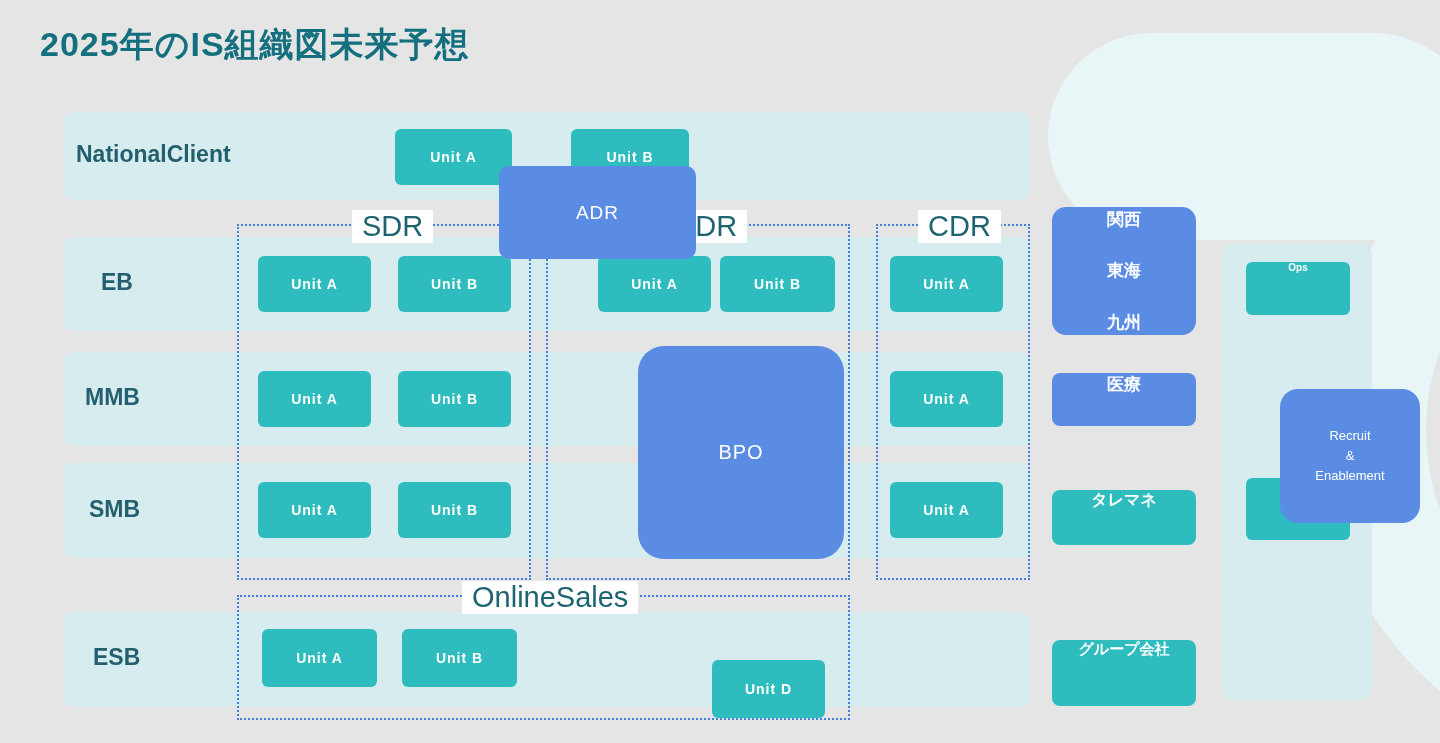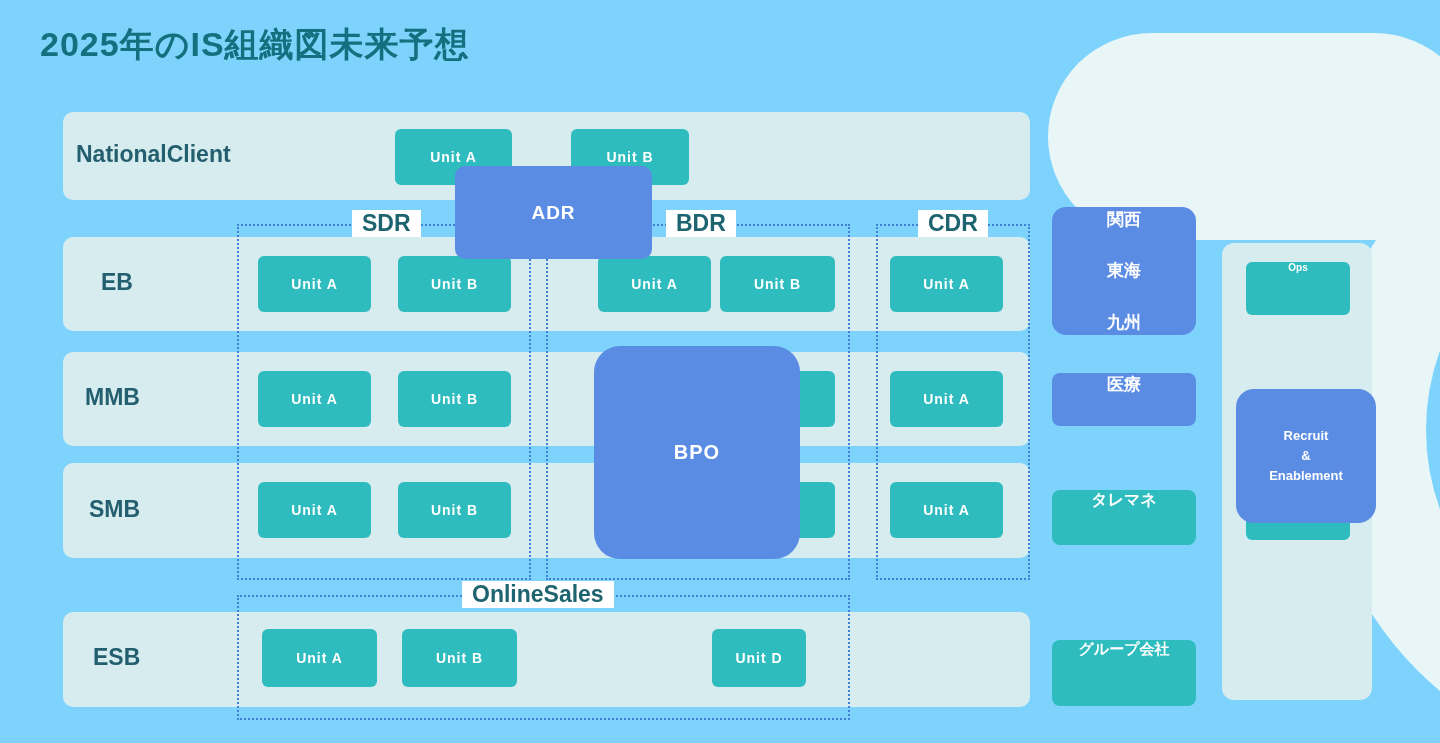--- a/index.html
+++ b/index.html
@@ -1,49 +1,49 @@
 <!DOCTYPE html>
 <html><head>
 <meta charset="utf-8">
 <style>
   html,body{margin:0;padding:0;background:#ffffff;}
-  .stage{position:relative;width:1440px;height:743px;overflow:hidden;background:#7dd3fc;
+  .stage{position:relative;width:1440px;height:743px;overflow:hidden;background:#e5e5e5;
          font-family:"Liberation Sans","DejaVu Sans",sans-serif;}
 
   
   .deco{position:absolute;z-index:0;}
   .deco-blob{left:1048px;top:33px;width:430px;height:207px;border-radius:104px;background:#e9f6f7;}
   .deco-ring{left:1318px;top:90px;width:680px;height:680px;border-radius:50%;
              border:108px solid #e9f6f7;box-sizing:border-box;}
 
   .title{position:absolute;left:40px;top:22px;margin:0;font-size:34px;font-weight:bold;
          color:#14707e;z-index:6;letter-spacing:1px;}
 
   .band{position:absolute;left:63px;width:967px;background:#d7ecef;border-radius:10px;z-index:1;}
   .band2{position:absolute;left:1222px;top:243px;width:150px;height:457px;background:#d7ecef;
          border-radius:12px;z-index:1;}
 
   .row-label{position:absolute;font-size:23px;font-weight:bold;color:#235f6e;z-index:2;}
 
   .group{position:absolute;border:2px dotted #3f80d8;z-index:2;box-sizing:border-box;}
-  .group-label{position:absolute;font-size:23px;font-weight:bold;color:#1d6470;
+  .group-label{position:absolute;font-size:29px;font-weight:normal;color:#1d6470;
                background:#ffffff;padding:0 10px;z-index:4;}
 
   .unit{position:absolute;width:113px;height:56px;background:#2fbcbe;border-radius:6px;
         color:#ffffff;font-size:14px;font-weight:bold;display:flex;align-items:center;
         justify-content:center;z-index:3;letter-spacing:1px;}
 
   .sidebox{position:absolute;left:1052px;width:144px;border-radius:8px;color:#ffffff;
            display:flex;flex-direction:column;align-items:center;justify-content:space-between;
            z-index:3;font-weight:bold;}
   .sidebox.blue{background:#5b8ce4;}
   .sidebox.teal{background:#2fbcbe;}
 
   .overlay{position:absolute;background:#5b8ce4;color:#ffffff;display:flex;flex-direction:column;
-           align-items:center;justify-content:center;z-index:5;font-weight:bold;}
+           align-items:center;justify-content:center;z-index:5;font-weight:normal;margin-left:44px;}
   .overlay .ln{display:block;text-align:center;}
 </style>
 </head>
 <body>
 
 <div class="stage">
 
   <div class="deco deco-blob"></div>
   <div class="deco deco-ring"></div>
 
@@ -86,21 +86,21 @@
   <div class="unit" style="left:720px;top:371px;width:115px">Unit B</div>
   <div class="unit" style="left:890px;top:371px">Unit A</div>
 
   <div class="unit" style="left:258px;top:482px">Unit A</div>
   <div class="unit" style="left:398px;top:482px">Unit B</div>
   <div class="unit" style="left:720px;top:482px;width:115px">Unit B</div>
   <div class="unit" style="left:890px;top:482px">Unit A</div>
 
   <div class="unit" style="left:262px;top:629px;width:115px;height:58px">Unit A</div>
   <div class="unit" style="left:402px;top:629px;width:115px;height:58px">Unit B</div>
-  <div class="unit" style="left:712px;top:629px;width:94px;height:58px">Unit D</div>
+  <div class="unit" style="left:712px;top:660px;width:113px;height:58px">Unit D</div>
 
   <div class="sidebox blue" style="top:207px;height:128px;border-radius:14px;font-size:17px;line-height:1.5">
     <span class="ln">関西</span>
     <span class="ln">東海</span>
     <span class="ln">九州</span>
   </div>
   <div class="sidebox teal" style="top:490px;height:55px;font-size:16px">タレマネ</div>
   <div class="sidebox blue" style="top:373px;height:53px;font-size:17px">医療</div>
   <div class="sidebox teal" style="top:640px;height:66px;font-size:15px">グループ会社</div>
 

